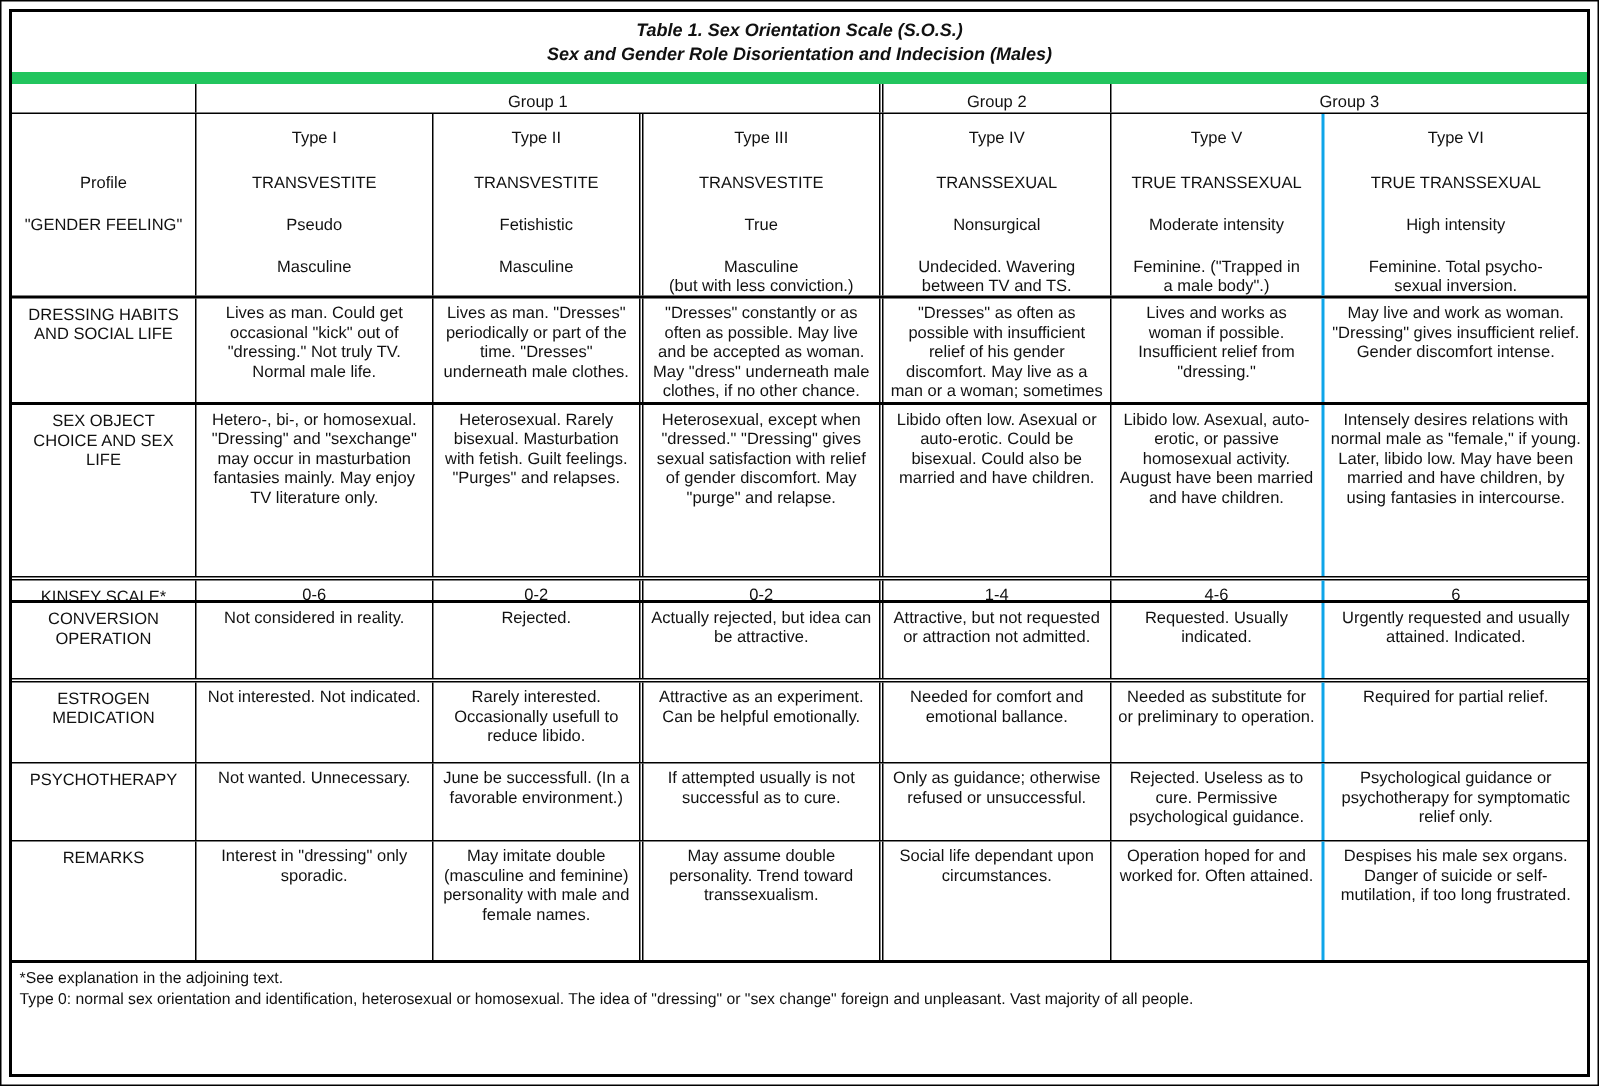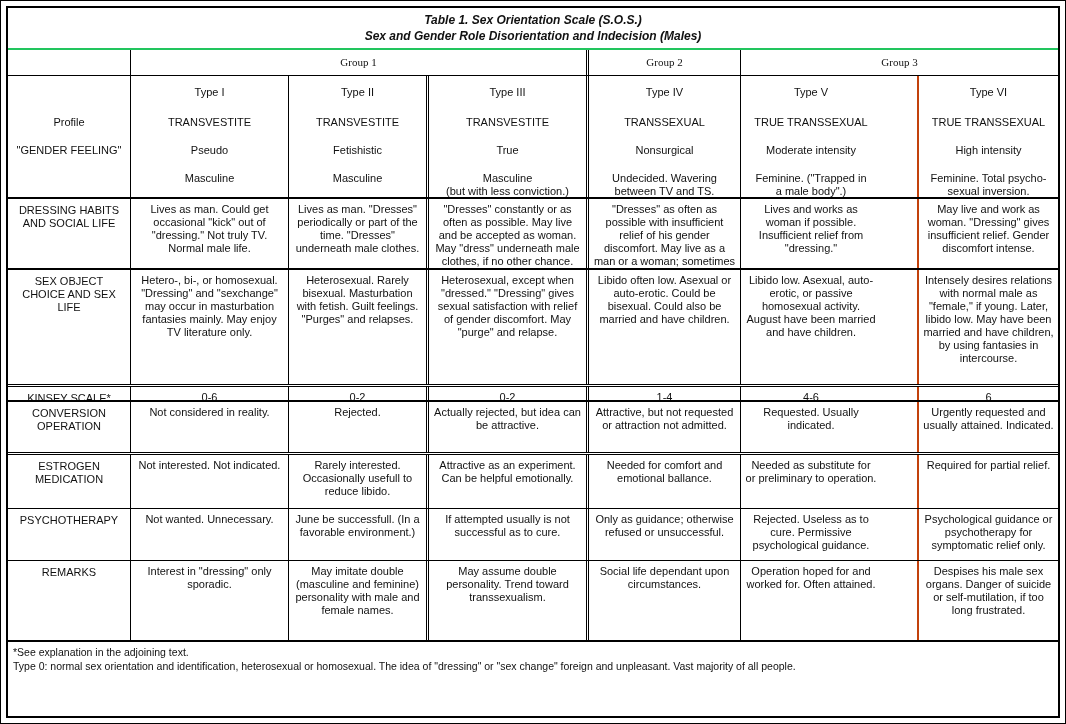--- a/index.html
+++ b/index.html
@@ -19,39 +19,39 @@
     border: 2px solid #000;
     display: flex; flex-direction: column;
     background: #fff;
   }
   .row { display: grid; grid-template-columns: 122px 158px 138px 160px 154px 141px 1fr; flex: none; }
   .row-block { display: block; flex: none; }
 
   .title-row { height: 40px; text-align: center; padding-top: 4px; }
   .title-row div { font-size: 12px; font-weight: bold; font-style: italic; line-height: 16px; }
 
-  .group-row { height: 27px; border-top: 2px solid #22c55e; font-family: Liberation Serif, serif; }
+  .group-row { height: 27px; border-top: 8px solid #22c55e; }
   .profile-row { height: 122px; border-top: 1px solid #000; }
   .dressing-row { height: 71px; border-top: 2px solid #000; }
   .sexobj-row { height: 116px; border-top: 2px solid #000; }
   .kinsey-row { height: 16px; border-top: 3px double #000; }
   .conversion-row { height: 52px; border-top: 2px solid #000; }
   .estrogen-row { height: 56px; border-top: 3px double #000; }
   .psycho-row { height: 52px; border-top: 1px solid #000; }
   .remarks-row { height: 80px; border-top: 1px solid #000; }
   .footer-row { flex: 1 1 auto; border-top: 2px solid #000; padding: 3px 5px 0 5px; }
   .footer-row div { font-size: 10.5px; line-height: 14px; text-align: left; }
 
   .cell {
     font-size: 11px; line-height: 13px; text-align: center;
     padding: 4px 4px 2px 4px; overflow: hidden;
   }
   .label-cell { padding-top: 5px; }
   .bl1 { border-left: 1px solid #000; }
-  .bl2 { border-left: 2px solid #c2410c; margin-left: 36px; }
+  .bl2 { border-left: 2px solid #0ea5e9; }
   .bld { border-left: 3px double #000; }
 
   .group-cell { padding-top: 6px; }
   .g1 { grid-column: 2 / 5; }
   .g2 { grid-column: 5 / 6; }
   .g3 { grid-column: 6 / 8; }
 
   .profile-cell { position: relative; padding: 0 3px; }
   .profile-cell .slot { position: absolute; left: 2px; right: 2px; }
   .slot-1 { top: 10px; }

